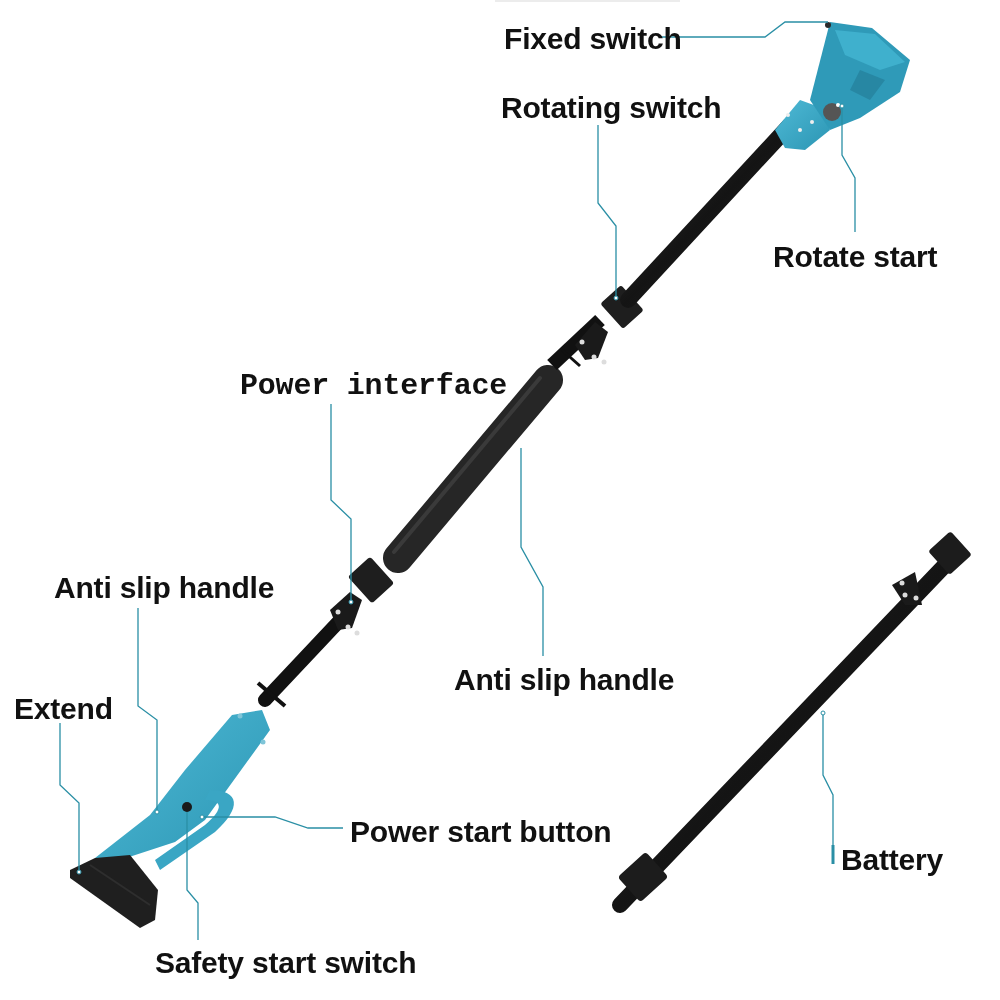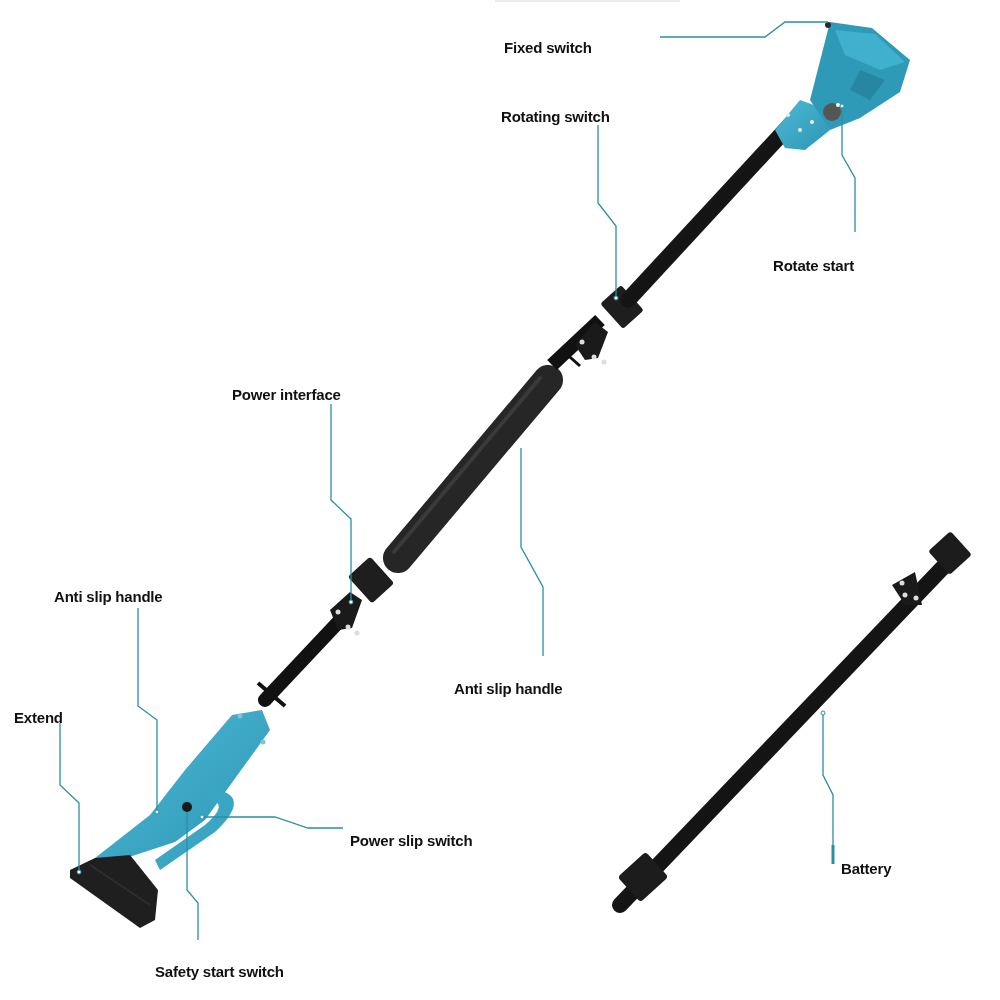--- a/index.html
+++ b/index.html
@@ -1,20 +1,20 @@
 <!DOCTYPE html>
 <html><head>
 <meta charset="utf-8">
 <style>
   html, body { margin: 0; padding: 0; background: #ffffff; }
   body { width: 1000px; height: 1000px; position: relative; overflow: hidden;
          font-family: "Liberation Sans", "DejaVu Sans", sans-serif; }
   #stage { position: absolute; left: 0; top: 0; width: 1000px; height: 1000px; }
-  .label { position: absolute; font-weight: bold; font-size: 15px; color: #111111;
-           white-space: nowrap; letter-spacing: -0.2px; line-height: 1; margin-top: 16px; }
+  .label { position: absolute; font-weight: bold; font-size: 30px; color: #111111;
+           white-space: nowrap; letter-spacing: -0.2px; line-height: 1; }
   svg { position: absolute; left: 0; top: 0; }
 </style>
 </head>
 <body>
 
 <div id="stage">
 
   <svg width="1000" height="1000" viewBox="0 0 1000 1000">
     <defs>
       <linearGradient id="poleGrad" x1="0" y1="0" x2="1" y2="1">
@@ -113,21 +113,21 @@
       <circle cx="157" cy="812" r="2"></circle>
       <circle cx="79" cy="872" r="2"></circle>
       <circle cx="202" cy="817" r="2"></circle>
       <circle cx="823" cy="713" r="2"></circle>
     </g>
   </svg>
 
   <div class="label" style="left:504px; top:24px;">Fixed switch</div>
   <div class="label" style="left:501px; top:93px;">Rotating switch</div>
   <div class="label" style="left:773px; top:242px;">Rotate start</div>
-  <div class="label" style="left:232px; top:371px;">Power interface</div>
+  <div class="label" style="left:240px; top:371px;font-family:Liberation Mono, monospace;">Power interface</div>
   <div class="label" style="left:54px; top:573px;">Anti slip handle</div>
   <div class="label" style="left:454px; top:665px;">Anti slip handle</div>
   <div class="label" style="left:14px; top:694px;">Extend</div>
-  <div class="label" style="left:350px; top:817px;">Power slip switch</div>
+  <div class="label" style="left:350px; top:817px;">Power start button</div>
   <div class="label" style="left:841px; top:845px;">Battery</div>
   <div class="label" style="left:155px; top:948px;">Safety start switch</div>
 
 </div>
 
 </body></html>

